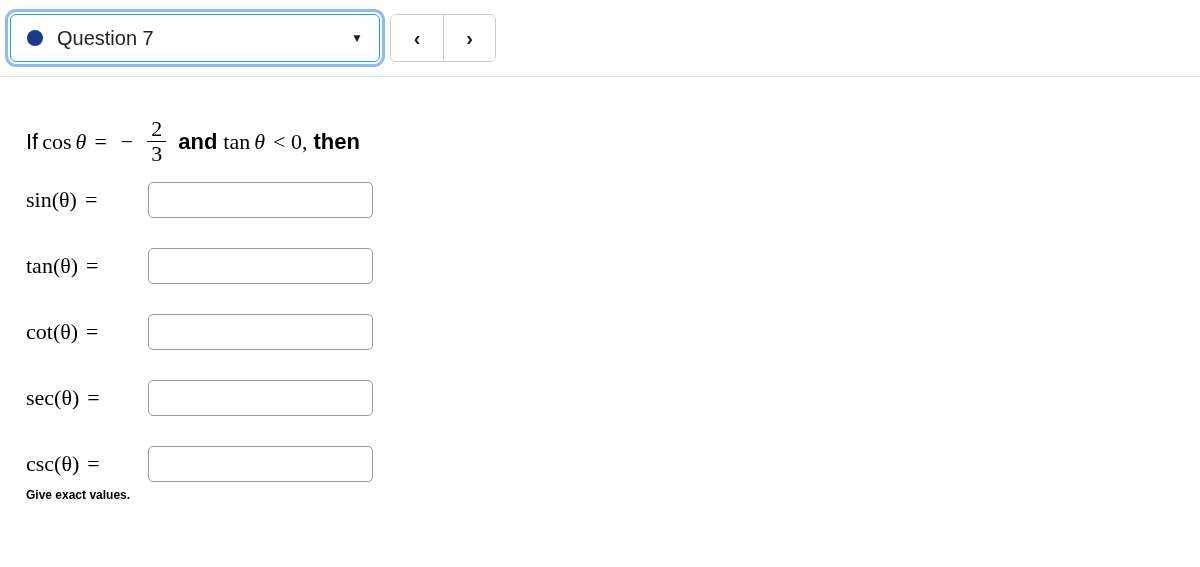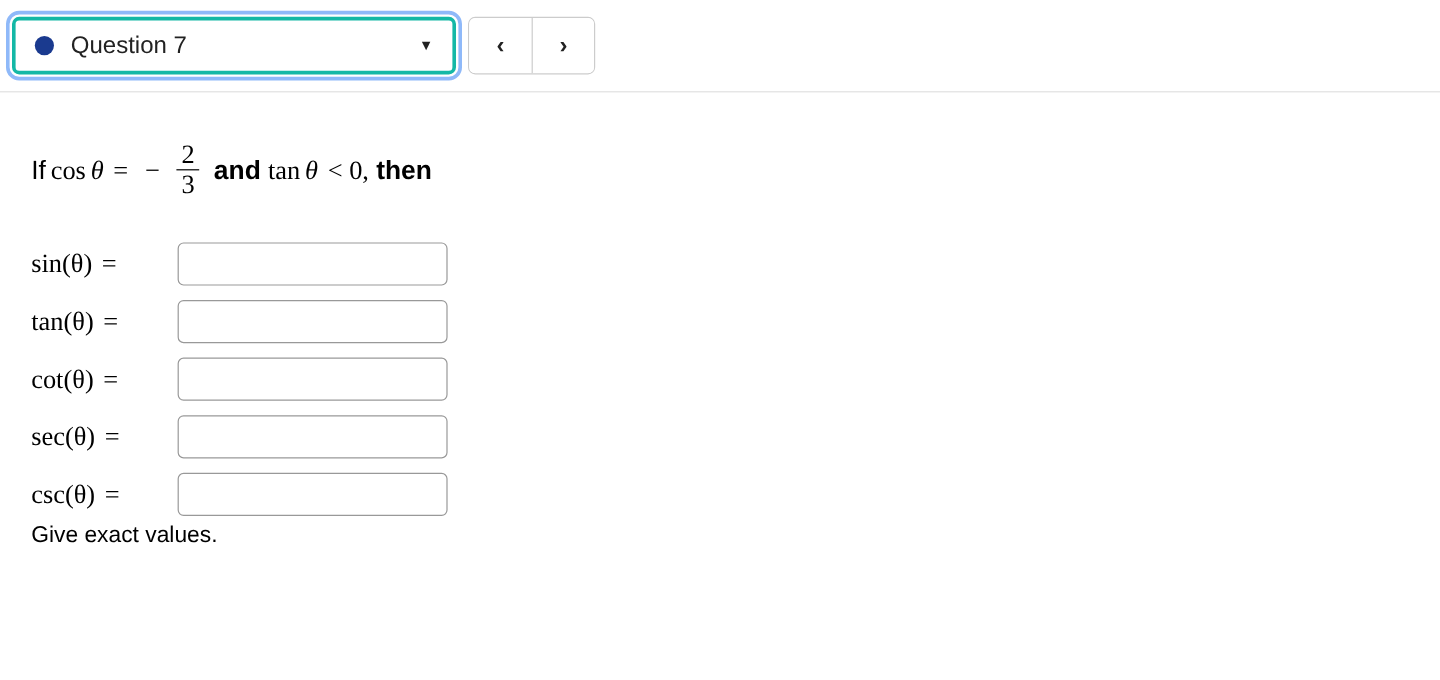--- a/index.html
+++ b/index.html
@@ -16,21 +16,21 @@
     .top-bar {
       display: flex;
       align-items: center;
       padding: 14px 10px;
       border-bottom: 1px solid #e0e0e0;
       gap: 10px;
     }
     .question-selector {
       display: flex;
       align-items: center;
-      border: 3px solid #14b8a6;
+      border: 1px solid #14b8a6;
       border-radius: 6px;
       padding: 10px 16px;
       width: 370px;
       height: 48px;
       position: relative;
       cursor: pointer;
       background: #fff;
       outline: 3px solid #8fb9f9;
       outline-offset: 2px;
     }
@@ -74,21 +74,21 @@
       border-left: 1px solid #ccc;
     }
     .content {
       padding: 40px 26px;
     }
     .problem-statement {
       display: flex;
       align-items: center;
       font-size: 22px;
       color: #000;
-      margin-bottom: 36px;
+      margin-bottom: 16px;
       font-family: 'Times New Roman', serif;
     }
     .math {
       font-family: 'Times New Roman', serif;
     }
     .frac {
       display: inline-flex;
       flex-direction: column;
       align-items: center;
       vertical-align: middle;
@@ -104,21 +104,21 @@
     }
     .minus-sign {
       margin: 0 8px 0 6px;
     }
     .eq-sign {
       margin: 0 8px;
     }
     .answers {
       display: flex;
       flex-direction: column;
-      gap: 12px;
+      gap: 30px;
     }
     .answer-row {
       display: flex;
       align-items: center;
       font-size: 22px;
       font-family: 'Times New Roman', serif;
     }
     .answer-label {
       display: flex;
       align-items: center;
@@ -128,22 +128,22 @@
       width: 225px;
       height: 36px;
       border: 1px solid #999;
       border-radius: 5px;
       padding: 4px 8px;
       font-size: 18px;
       margin-left: 4px;
     }
     .instruction {
       margin-top: 6px;
-      font-size: 19px;
-      font-weight: normal;
+      font-size: 12px;
+      font-weight: bold;
       font-family: Arial, Helvetica, sans-serif;
     }
     .if-text {
       font-family: Arial, Helvetica, sans-serif;
       margin-right: 4px;
     }
     .and-text, .then-text {
       font-family: Arial, Helvetica, sans-serif;
       margin-left: 6px;
       font-weight: bold;

